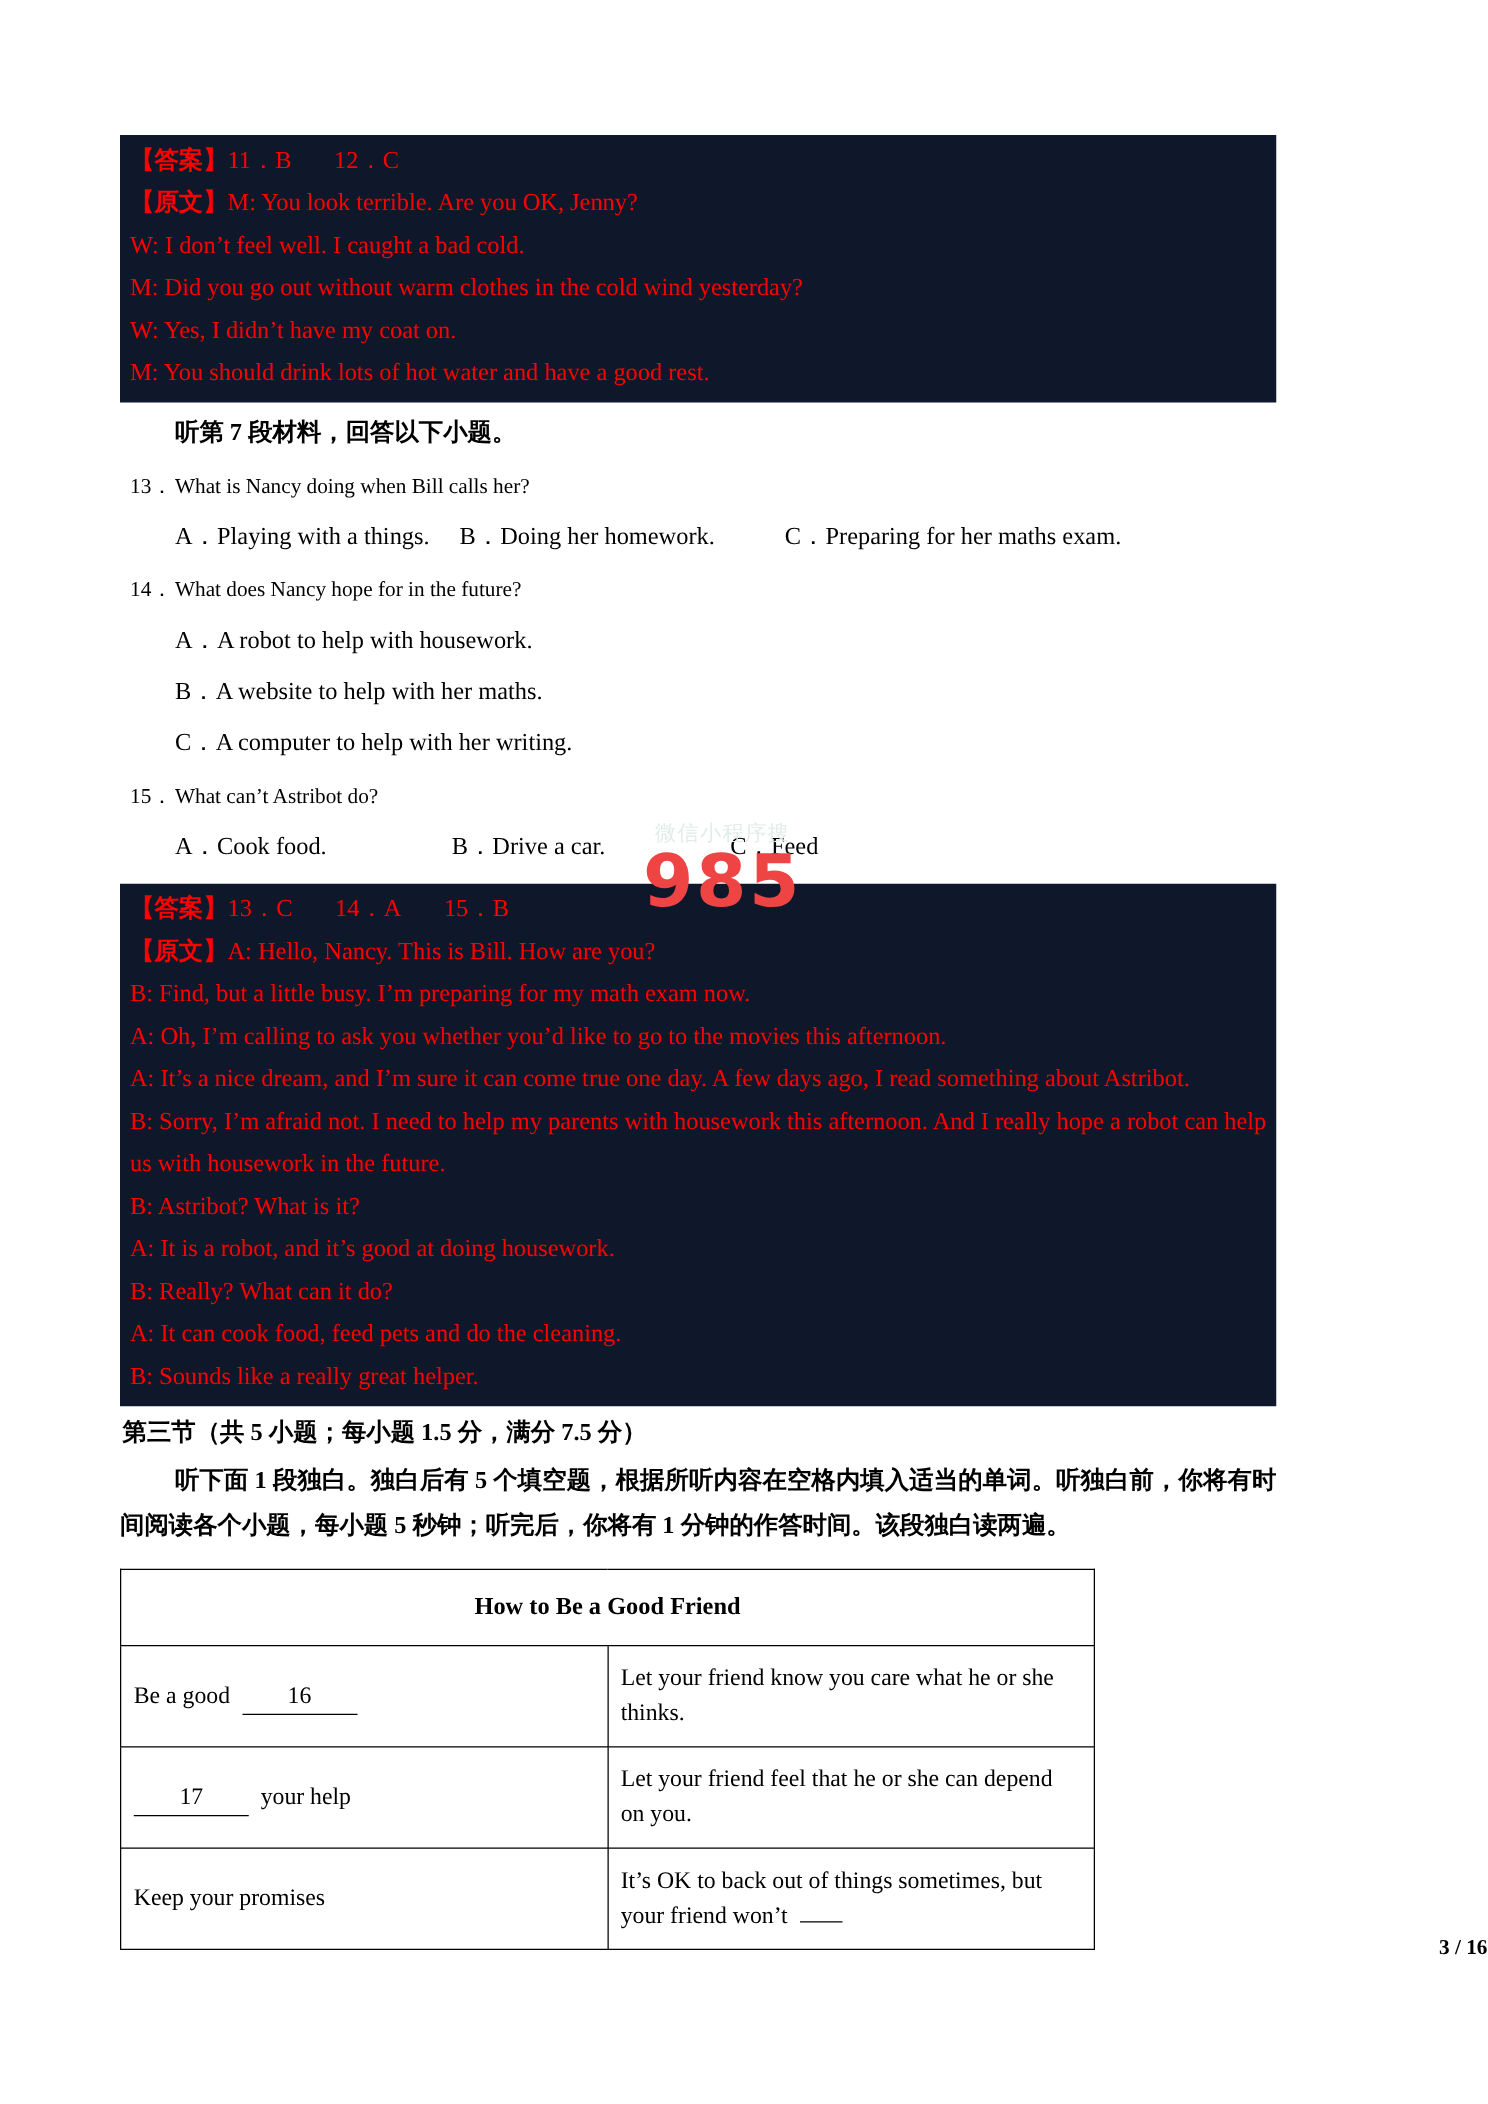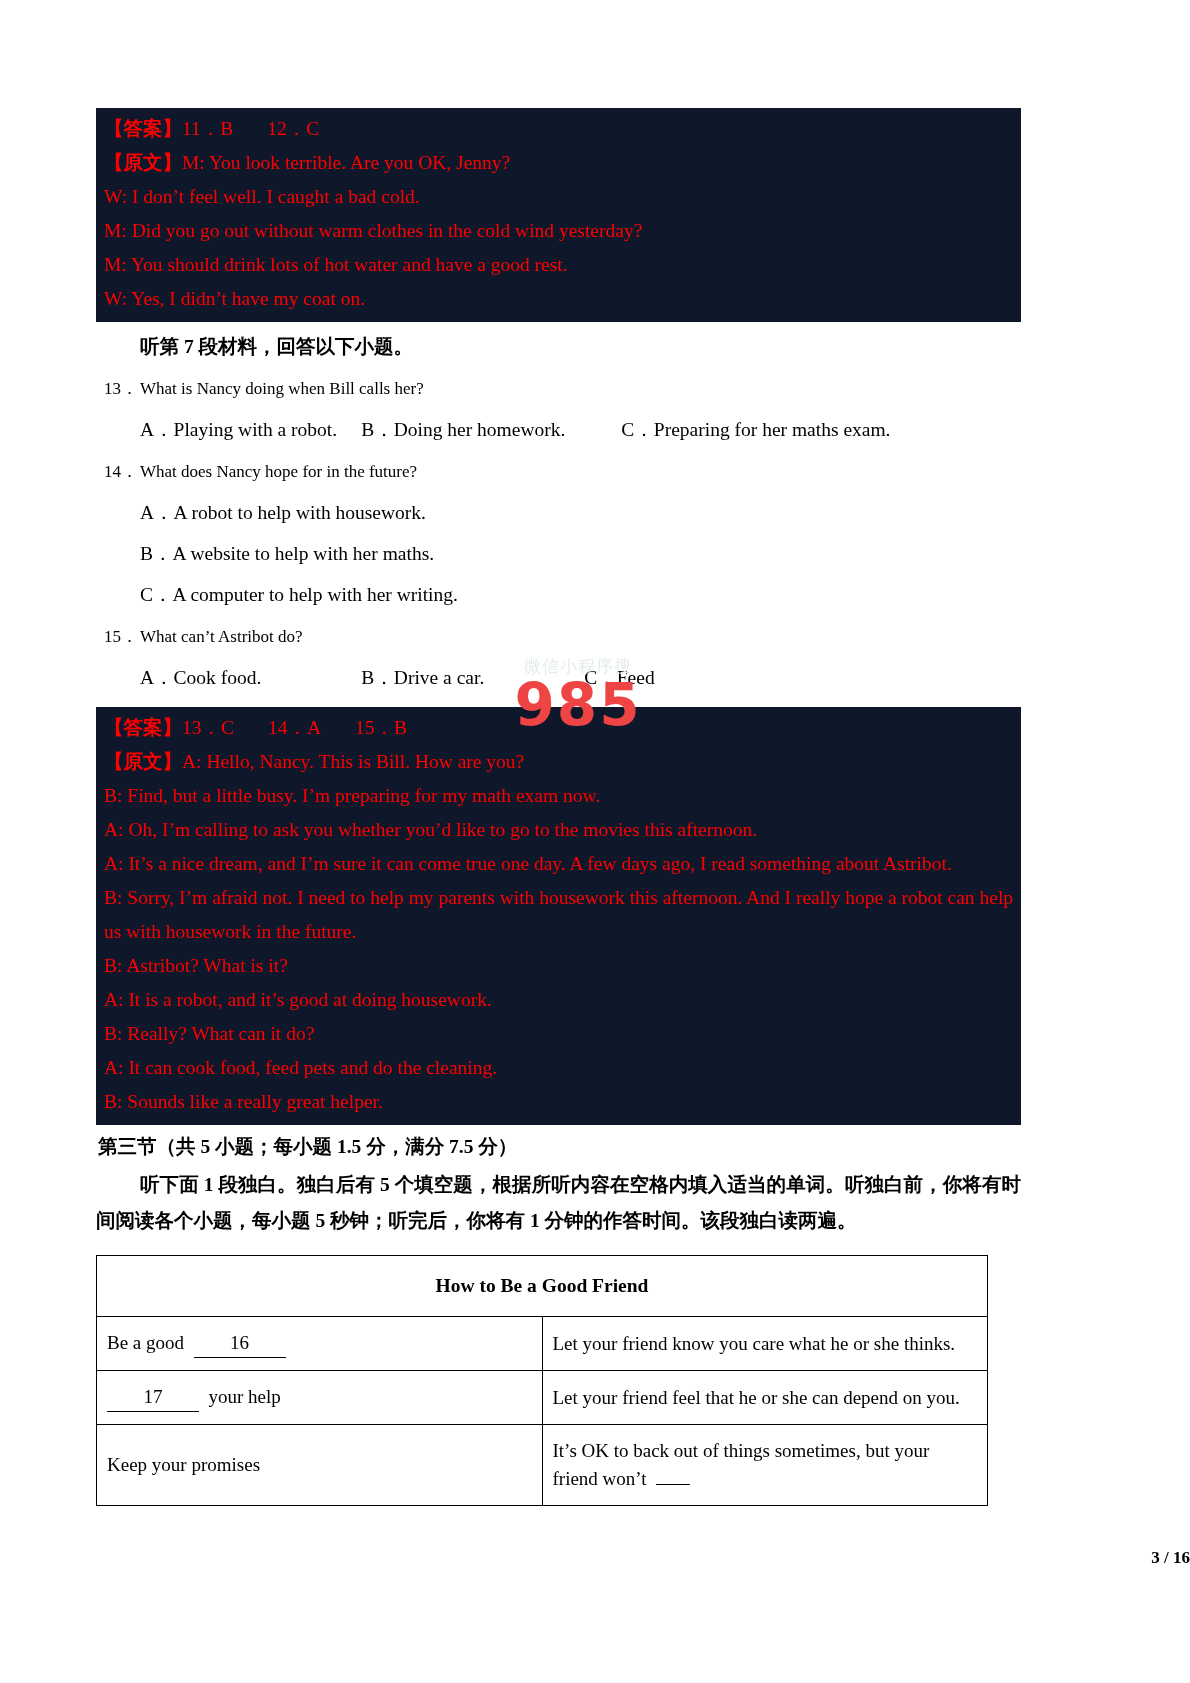--- a/index.html
+++ b/index.html
@@ -86,21 +86,21 @@
     font-weight: bold;
     margin-top: 4px;
     text-align: justify;
   }
 
   
   table.info {
     border-collapse: collapse;
     margin-top: 16px;
     margin-left: 0px;
-    width: 892px;
+    width: 780px;
     table-layout: fixed;
   }
   table.info td {
     border: 1.5px solid #000;
     font-size: 19px;
     padding: 12px 10px 12px 10px;
     vertical-align: middle;
     line-height: 28px;
   }
   table.info td.title {
@@ -179,29 +179,29 @@
 
   <span class="dot-mark">.</span>
 
   <div class="content">
 
     <div class="ans-block">
       <div class="ln"><span class="brk">【答案】</span><span>11．B</span><span class="gap-s"></span><span>12．C</span></div>
       <div class="ln"><span class="brk">【原文】</span><span>M: You look terrible. Are you OK, Jenny?</span></div>
       <div class="ln">W: I don’t feel well. I caught a bad cold.</div>
       <div class="ln">M: Did you go out without warm clothes in the cold wind yesterday?</div>
+      <div class="ln">W: Yes, I didn’t have my coat on.</div>
       <div class="ln">M: You should drink lots of hot water and have a good rest.</div>
-      <div class="ln">W: Yes, I didn’t have my coat on.</div>
     </div>
 
     <div class="qhead">听第 7 段材料，回答以下小题。</div>
 
     <div class="q"><span class="num">13．</span><span>What is Nancy doing when Bill calls her?</span></div>
     <div class="opts">
-      <span class="opt">A．Playing with a robot.</span><span class="o-sp1"></span><span class="opt">B．Doing her homework.</span><span class="o-sp2"></span><span class="opt">C．Preparing for her maths exam.</span>
+      <span class="opt">A．Playing with a things.</span><span class="o-sp1"></span><span class="opt">B．Doing her homework.</span><span class="o-sp2"></span><span class="opt">C．Preparing for her maths exam.</span>
     </div>
 
     <div class="q"><span class="num">14．</span><span>What does Nancy hope for in the future?</span></div>
     <div class="opts">A．A robot to help with housework.</div>
     <div class="opts">B．A website to help with her maths.</div>
     <div class="opts">C．A computer to help with her writing.</div>
 
     <div class="q"><span class="num">15．</span><span>What can’t Astribot do?</span></div>
     <div class="opts">
       <span class="opt">A．Cook food.</span><span class="o-sp2" style="width:100px"></span><span class="opt">B．Drive a car.</span><span class="o-sp2" style="width:100px"></span><span class="opt">C．Feed</span>

